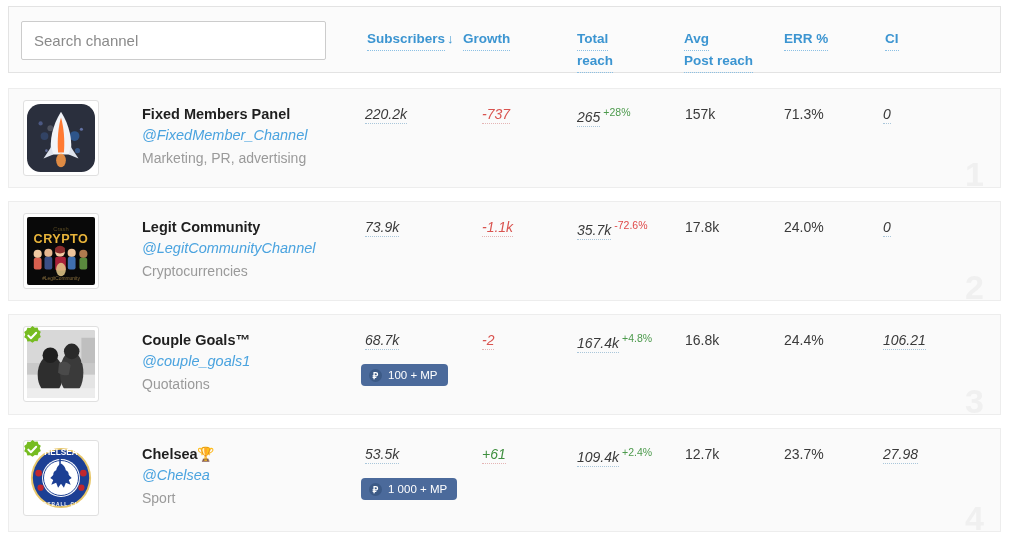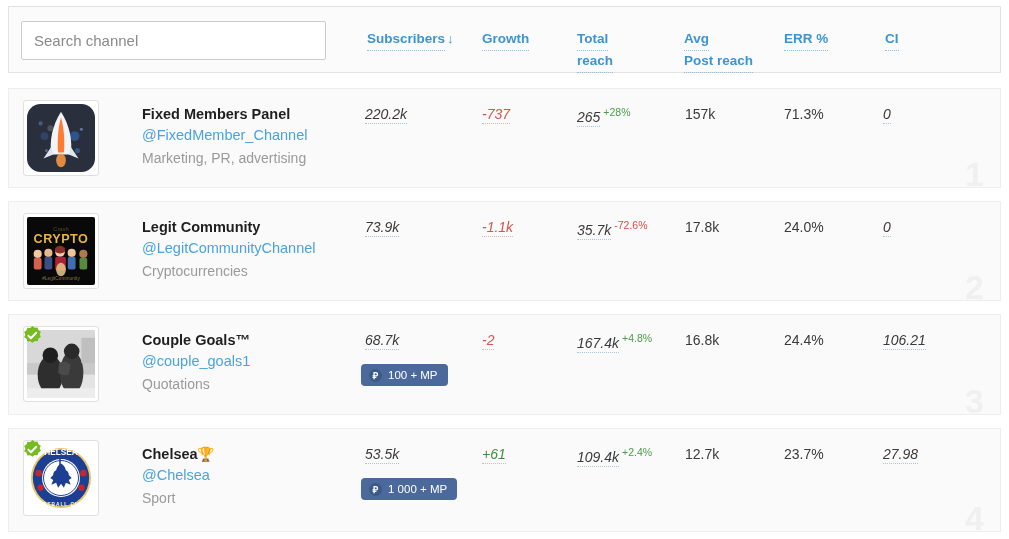--- a/index.html
+++ b/index.html
@@ -60,21 +60,21 @@
     cursor: pointer;
     padding-bottom: 1px;
   }
   .col-head .sortarrow {
     color: #3c95d1;
     font-weight: normal;
     font-size: 13px;
     padding-left: 2px;
   }
   .ch-subs   { left: 358px; }
-  .ch-growth { left: 473px; }
+  .ch-growth { left: 454px; }
   .ch-total  { left: 568px; width: 60px; }
   .ch-avg    { left: 675px; width: 90px; }
   .ch-err    { left: 775px; }
   .ch-ci     { left: 876px; }
 
   
   .row {
     position: absolute;
     left: 8px;
     width: 993px;
@@ -134,20 +134,21 @@
     white-space: nowrap;
   }
   .chan-title .emoji { font-size: 14px; }
   .chan-handle {
     font-size: 14.5px;
     color: #4aa3df;
     line-height: 19px;
     margin-bottom: 6px;
     cursor: pointer;
     white-space: nowrap;
+    font-style: italic;
   }
   .chan-cat {
     font-size: 14px;
     color: #9a9a9a;
     line-height: 14px;
   }
   .row .c-subs   { left: 356px; }
   .row .c-growth { left: 473px; }
   .row .c-total  { left: 568px; }
   .row .c-avg    { left: 676px; }

